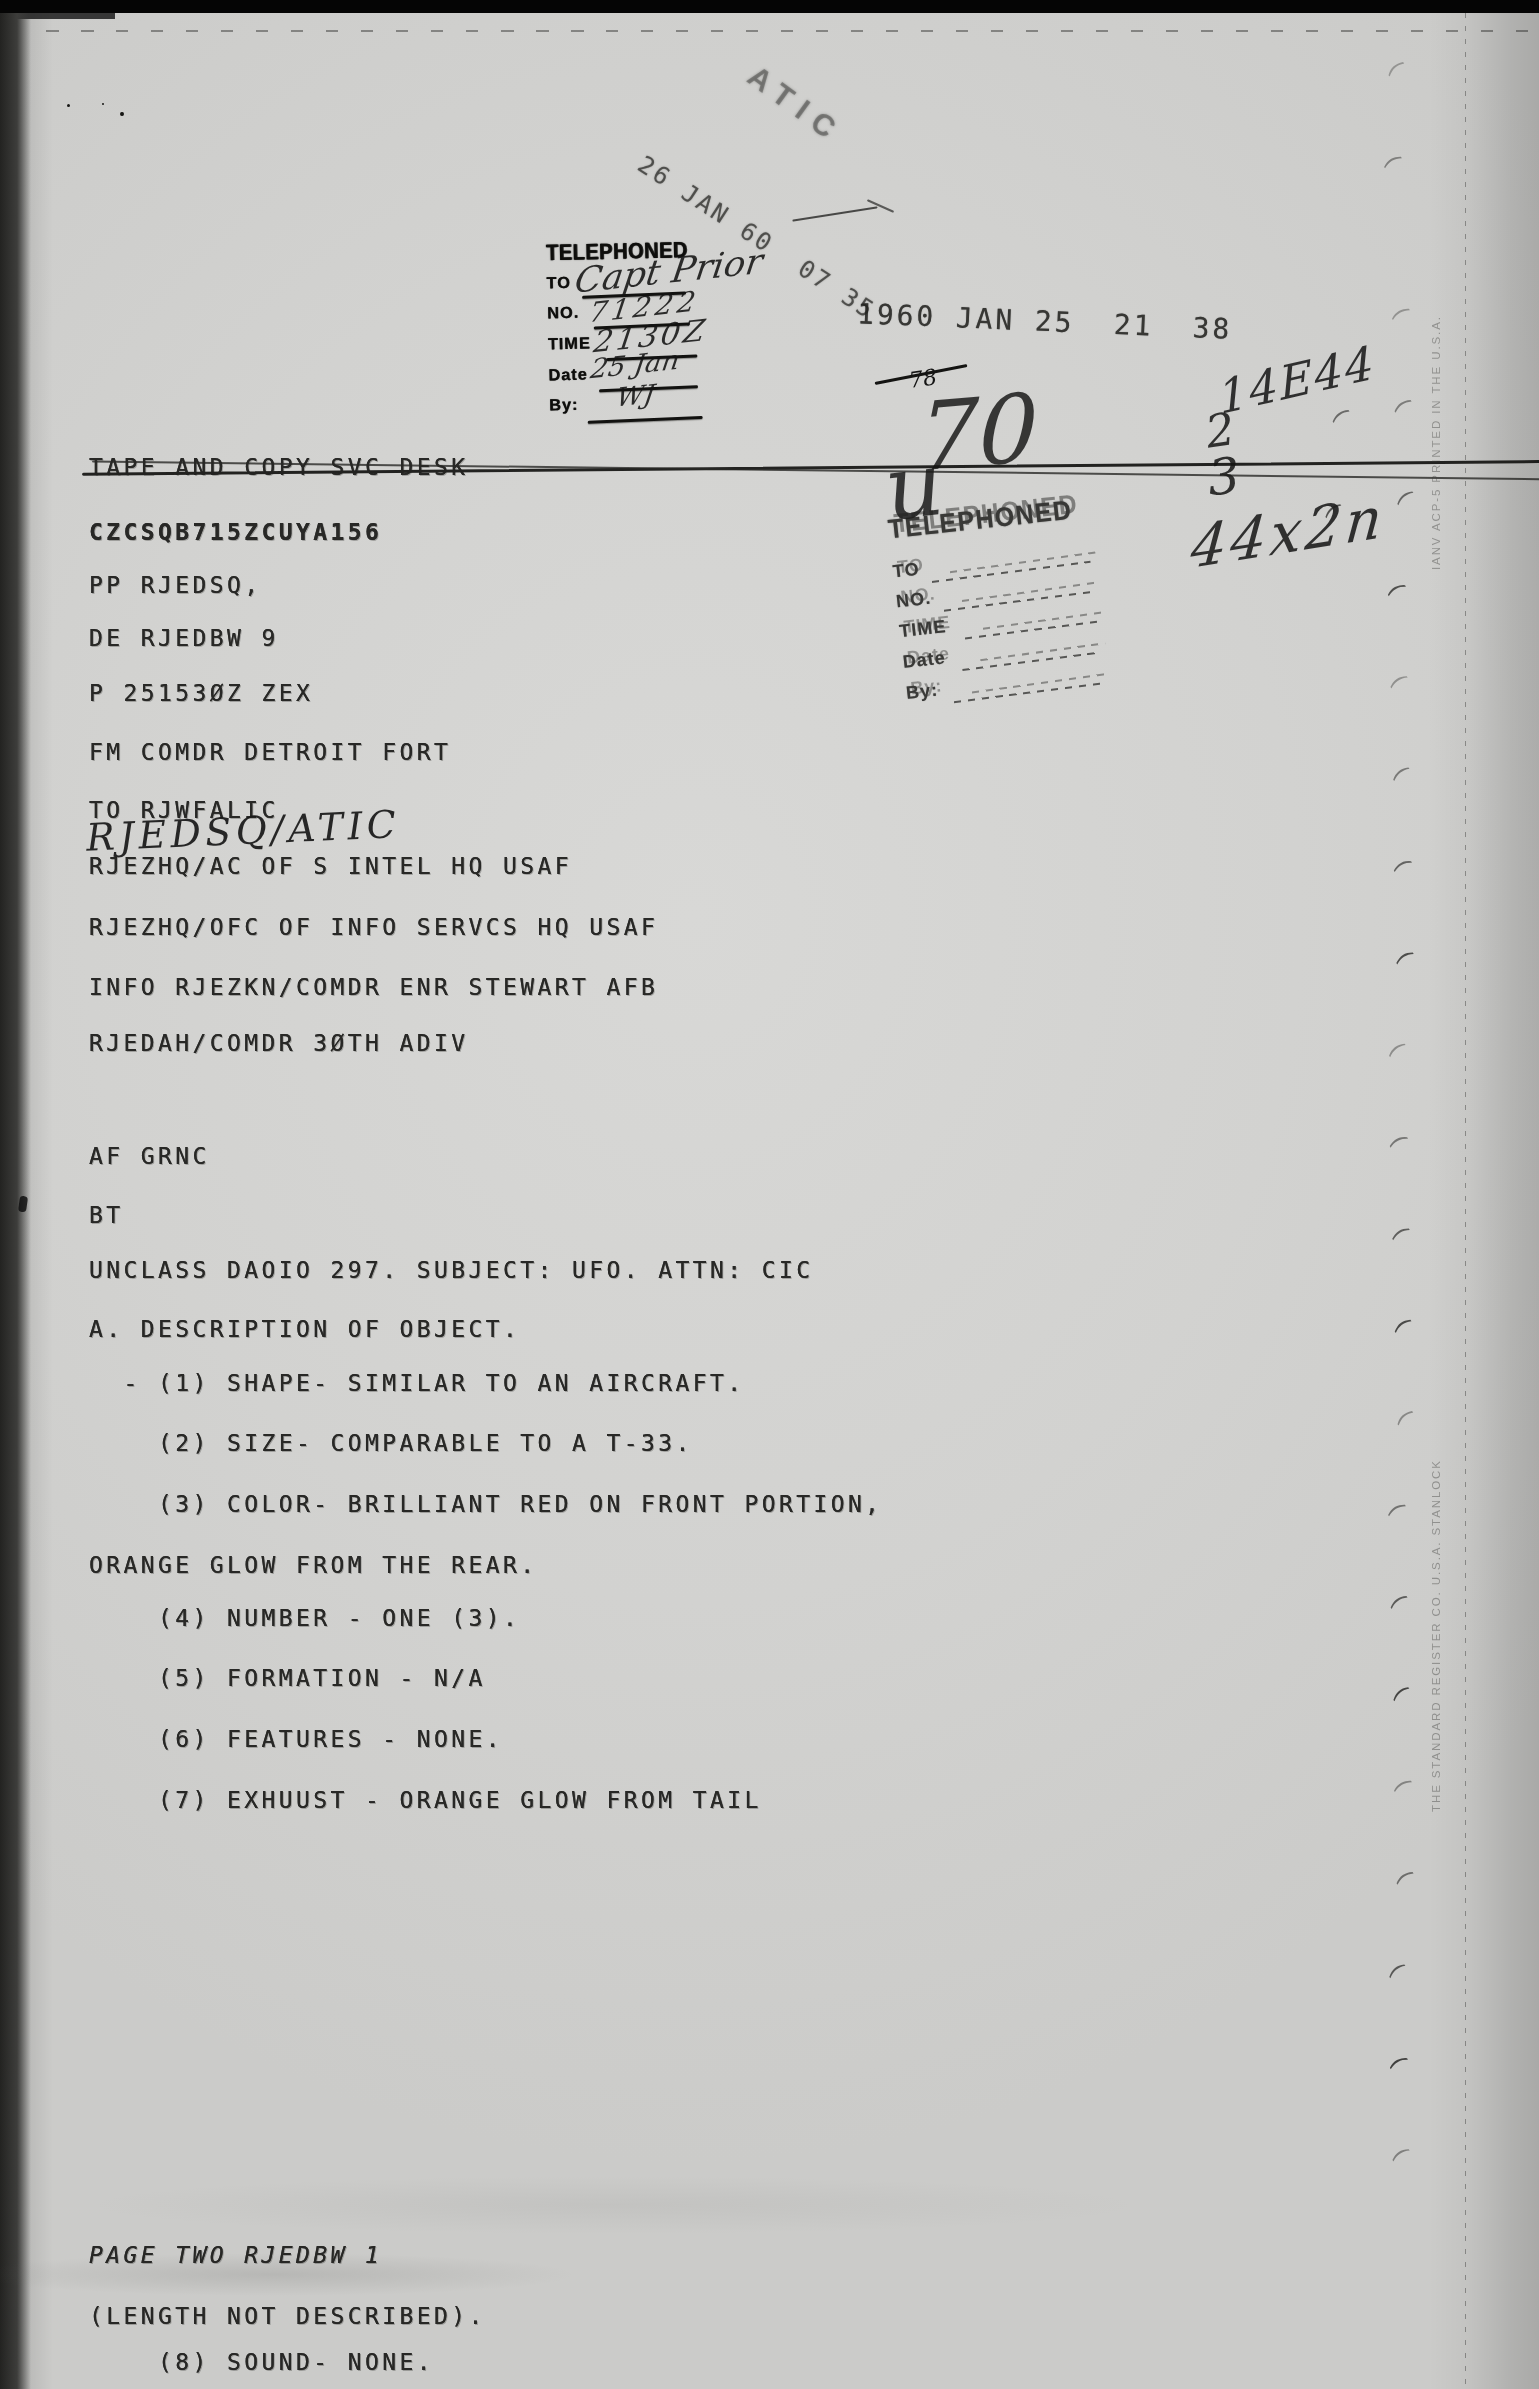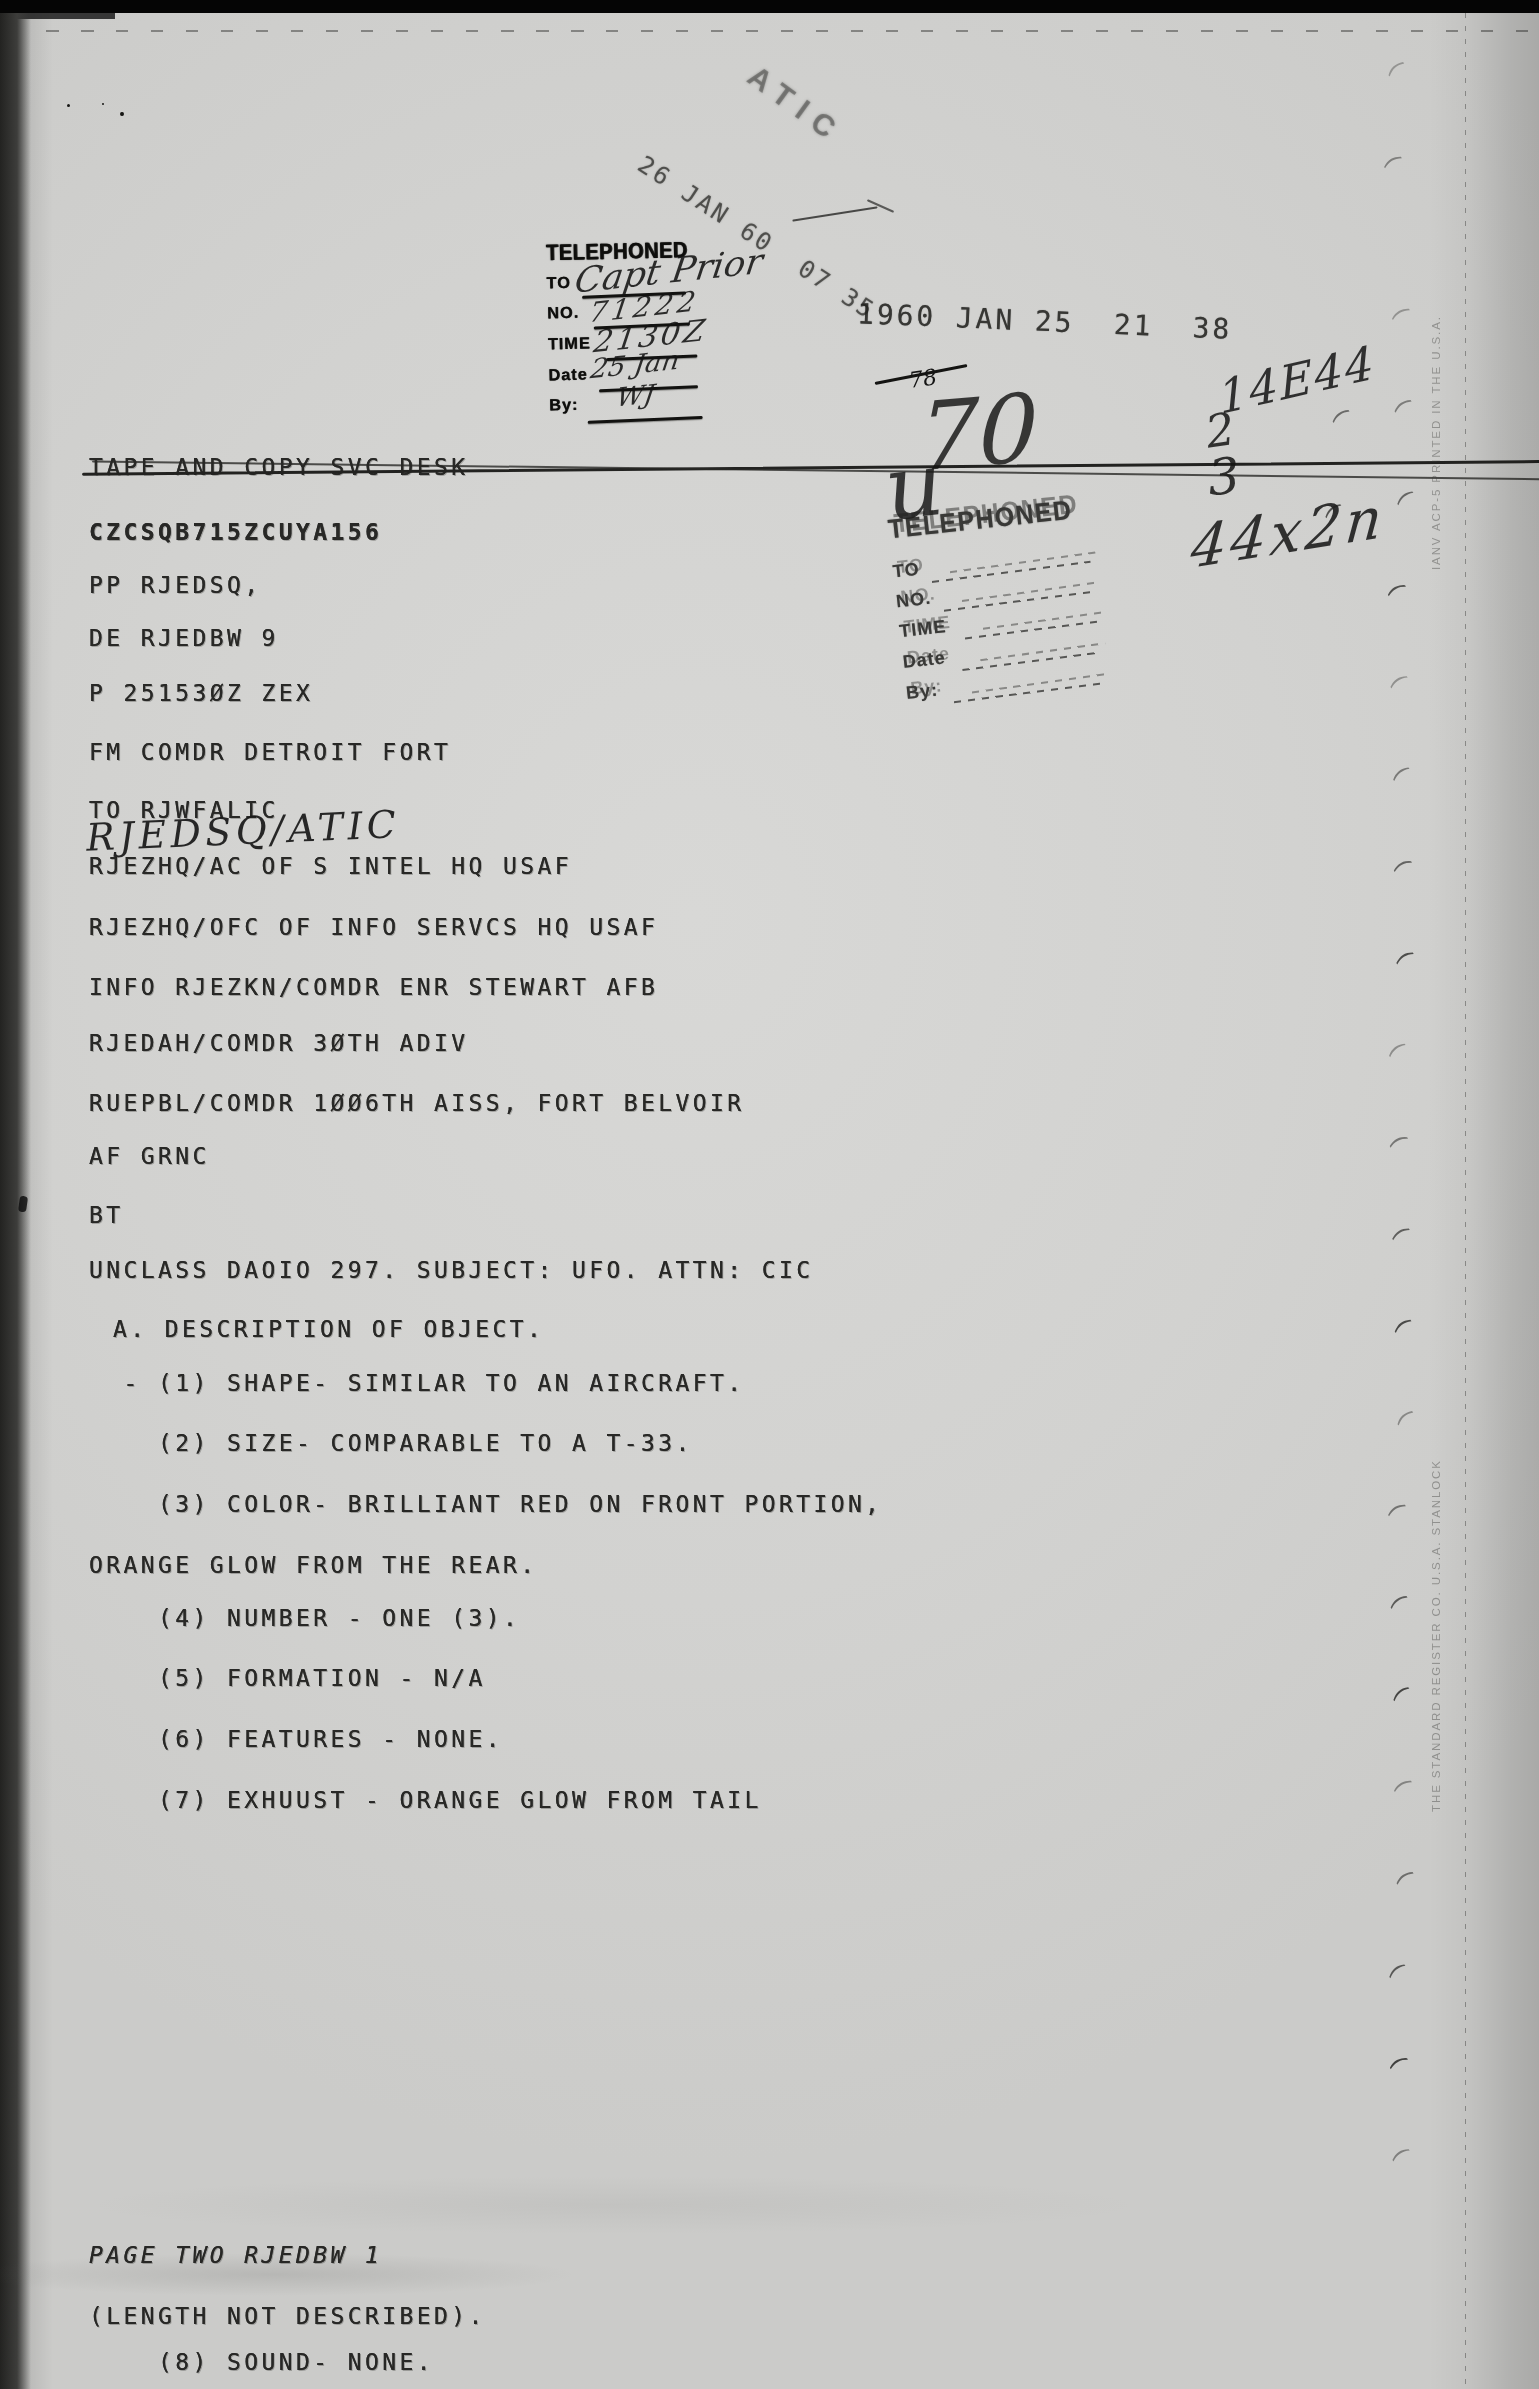--- a/index.html
+++ b/index.html
@@ -203,25 +203,24 @@
       <div class="tline" style="top: 520px; font-weight: bold;">CZCSQB715ZCUYA156</div>
       <div class="tline" style="top: 573px;">PP RJEDSQ,</div>
       <div class="tline" style="top: 626px;">DE RJEDBW 9</div>
       <div class="tline" style="top: 681px;">P 25153ØZ ZEX</div>
       <div class="tline" style="top: 740px;">FM COMDR DETROIT FORT</div>
       <div class="tline" style="top: 798px;">TO RJWFALIC</div>
       <div class="tline" style="top: 854px;">RJEZHQ/AC OF S INTEL HQ USAF</div>
       <div class="tline" style="top: 915px;">RJEZHQ/OFC OF INFO SERVCS HQ USAF</div>
       <div class="tline" style="top: 975px;">INFO RJEZKN/COMDR ENR STEWART AFB</div>
       <div class="tline" style="top: 1031px;">RJEDAH/COMDR 3ØTH ADIV</div>
-      <div class="tline" style="top: 1091px;">RUEPBL/COMDR 1ØØ6TH AISS, FORT BELVOIR</div>
       <div class="tline" style="top: 1144px;">AF GRNC</div>
       <div class="tline" style="top: 1203px;">BT</div>
       <div class="tline" style="top: 1258px;">UNCLASS DAOIO 297. SUBJECT: UFO. ATTN: CIC</div>
-      <div class="tline" style="top: 1317px; margin-left: 24px;">A. DESCRIPTION OF OBJECT.</div>
+      <div class="tline" style="top: 1317px;">A. DESCRIPTION OF OBJECT.</div>
       <div class="tline" style="top: 1371px;">  - (1) SHAPE- SIMILAR TO AN AIRCRAFT.</div>
       <div class="tline" style="top: 1431px; text-align: center;">    (2) SIZE- COMPARABLE TO A T-33.</div>
       <div class="tline" style="top: 1492px;">    (3) COLOR- BRILLIANT RED ON FRONT PORTION,</div>
       <div class="tline" style="top: 1553px; text-align: right;">ORANGE GLOW FROM THE REAR.</div>
       <div class="tline" style="top: 1606px;">    (4) NUMBER - ONE (3).</div>
       <div class="tline" style="top: 1666px;">    (5) FORMATION - N/A</div>
       <div class="tline" style="top: 1727px;">    (6) FEATURES - NONE.</div>
       <div class="tline" style="top: 1788px;">    (7) EXHUUST - ORANGE GLOW FROM TAIL</div>
       <div class="tline" style="top: 2243px; font-style: italic;">PAGE TWO RJEDBW 1</div>
       <div class="tline" style="top: 2304px;">(LENGTH NOT DESCRIBED).</div>

